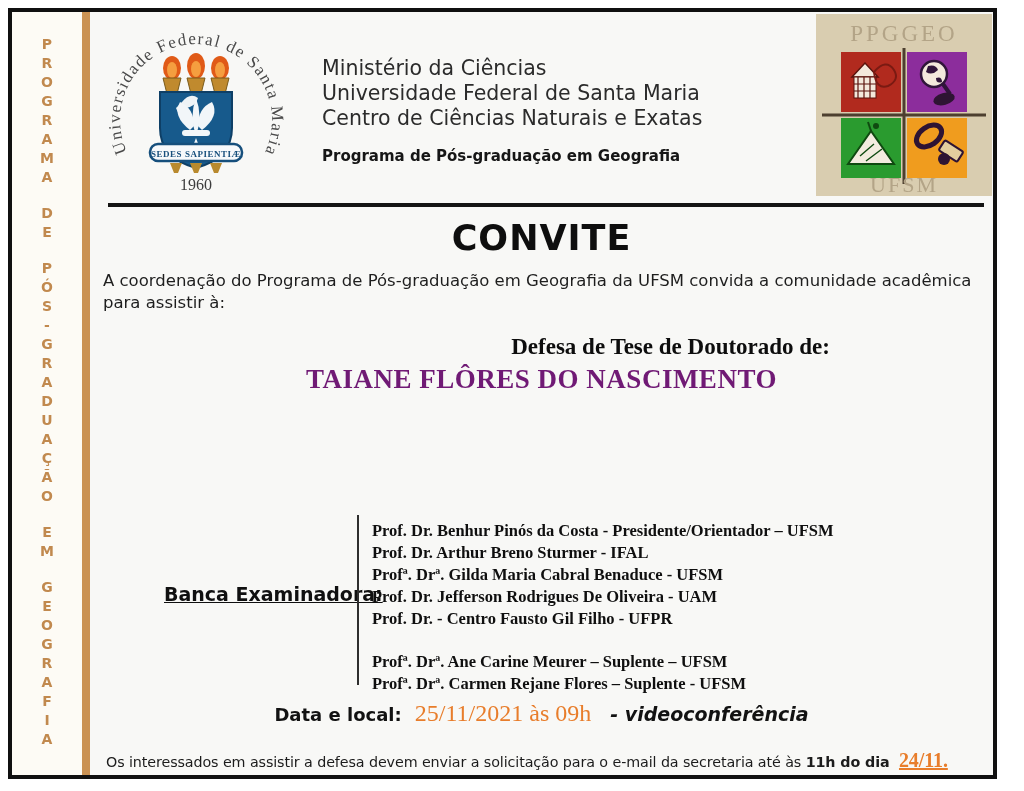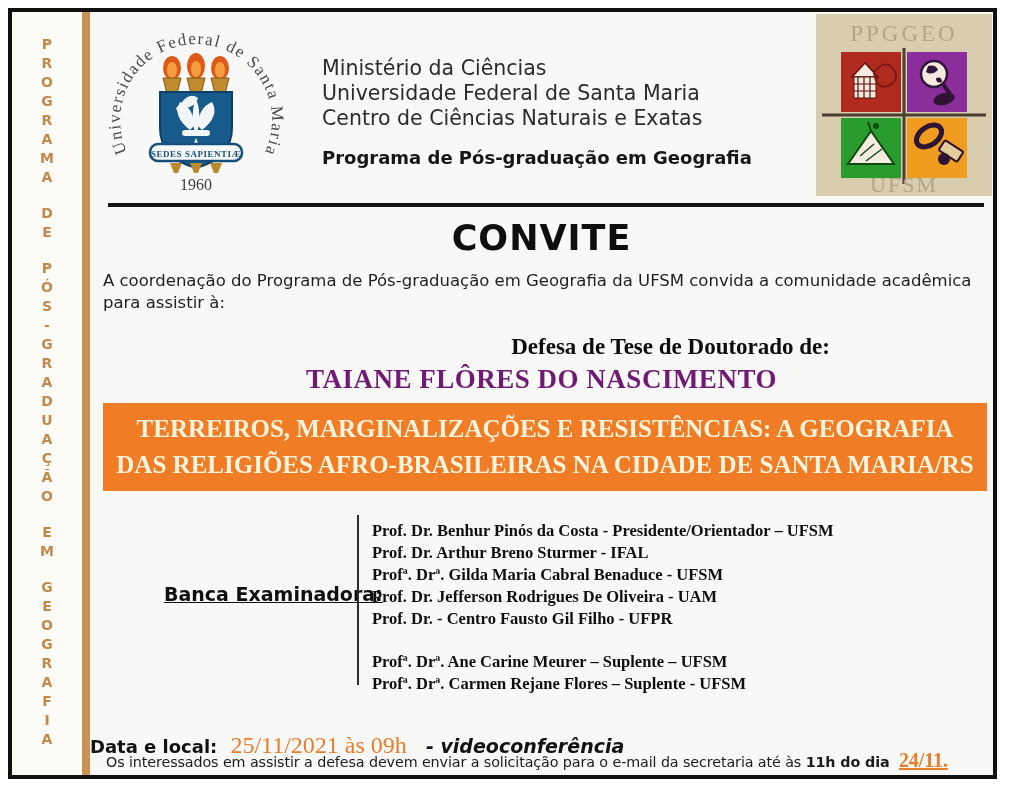--- a/index.html
+++ b/index.html
@@ -12,21 +12,21 @@
   .sidebar-letters{position:absolute;left:0;right:0;top:23px;display:flex;
                    flex-direction:column;align-items:center;}
   .sb-letter{font-size:14px;font-weight:bold;color:#c1894e;line-height:19px;}
   .sb-gap{height:17px;}
   .sidebar-divider{position:absolute;left:70px;top:0;bottom:0;width:8px;background:#ca9254;}
   
   .main{position:absolute;left:78px;top:0;right:0;bottom:0;}
   .seal{position:absolute;left:10px;top:4px;width:192px;height:180px;}
   .header-text{position:absolute;left:232px;top:44px;color:#2b2b2b;}
   .header-line{font-size:20.5px;line-height:25px;white-space:nowrap;}
-  .program{position:absolute;left:232px;top:135px;font-size:18px;font-weight:bold;
+  .program{position:absolute;left:232px;top:135px;font-size:15px;font-weight:bold;
            color:#161616;white-space:nowrap;text-align:center;}
   .ppggeo{position:absolute;left:726px;top:2px;width:176px;height:182px;}
   .hr-line{position:absolute;left:18px;top:191px;width:876px;height:4px;background:#141414;}
   .convite{position:absolute;left:0;top:206px;width:903px;text-align:center;
            font-size:35px;font-weight:bold;color:#0e0e0e;letter-spacing:1px;}
   .intro{position:absolute;left:13px;top:258px;width:900px;font-size:16.5px;
          line-height:21.5px;color:#1e1e1e;}
   .defesa{position:absolute;left:0;top:322px;width:740px;text-align:right;
           font-family:"Liberation Serif", serif;font-size:23px;font-weight:bold;color:#0d0d0d;}
   .candidate{position:absolute;left:0;top:352px;width:903px;text-align:center;
@@ -36,21 +36,21 @@
           text-align:center;box-sizing:border-box;padding-top:8px;}
   .banner-line{font-family:"Liberation Serif", serif;font-weight:bold;font-size:25px;
                line-height:36px;color:#fdf4de;white-space:nowrap;}
   .banca-label{position:absolute;left:74px;top:571px;font-size:19px;font-weight:bold;
                text-decoration:underline;color:#101010;white-space:nowrap;}
   .banca-vline{position:absolute;left:267px;top:503px;width:2px;height:170px;background:#2e2e2e;}
   .banca-list{position:absolute;left:282px;top:508px;font-family:"Liberation Serif", serif;
               font-weight:bold;font-size:16.5px;color:#0f0f0f;}
   .banca-item{line-height:22px;white-space:nowrap;}
   .group-gap{height:21px;}
-  .schedule{position:absolute;left:0;top:688px;width:903px;text-align:left;white-space:nowrap;margin-top:32px;}
+  .schedule{position:absolute;left:0;top:688px;width:903px;text-align:center;white-space:nowrap;}
   .sched-label{font-size:18px;font-weight:bold;color:#121212;}
   .sched-date{font-family:"Liberation Serif", serif;font-size:24px;color:#e87d2b;margin-left:8px;}
   .sched-mode{font-size:19px;font-weight:bold;font-style:italic;color:#121212;margin-left:14px;}
   .footer-line{position:absolute;left:16px;top:737px;width:888px;font-size:14.3px;
                letter-spacing:-0.1px;color:#1c1c1c;white-space:nowrap;}
   .footer-bold{font-weight:bold;}
   .footer-deadline{font-family:"Liberation Serif", serif;font-size:20px;font-weight:bold;
                    color:#e87d2b;margin-left:5px;text-decoration:underline;}
 </style>
 </head>
@@ -204,24 +204,20 @@
 
       <div class="hr-line"></div>
 
       <div class="convite">CONVITE</div>
 
       <div class="intro">A coordenação do Programa de Pós-graduação em Geografia da UFSM convida a comunidade acadêmica para assistir à:</div>
 
       <div class="defesa">Defesa de Tese de Doutorado de:</div>
       <div class="candidate">TAIANE FLÔRES DO NASCIMENTO</div>
 
-      <div class="banner">
-        <div class="banner-line">TERREIROS, MARGINALIZAÇÕES E RESISTÊNCIAS: A GEOGRAFIA</div>
-        <div class="banner-line">DAS RELIGIÕES AFRO-BRASILEIRAS NA CIDADE DE SANTA MARIA/RS</div>
-      </div>
 
       <div class="banca-label">Banca Examinadora:</div>
       <div class="banca-vline"></div>
       <div class="banca-list">
         <div>
             <div class="banca-item">Prof. Dr. Benhur Pinós da Costa - Presidente/Orientador – UFSM</div>
             <div class="banca-item">Prof. Dr. Arthur Breno Sturmer - IFAL</div>
             <div class="banca-item">Profª. Drª. Gilda Maria Cabral Benaduce - UFSM</div>
             <div class="banca-item">Prof. Dr. Jefferson Rodrigues De Oliveira - UAM</div>
             <div class="banca-item">Prof. Dr. - Centro Fausto Gil Filho - UFPR</div>

